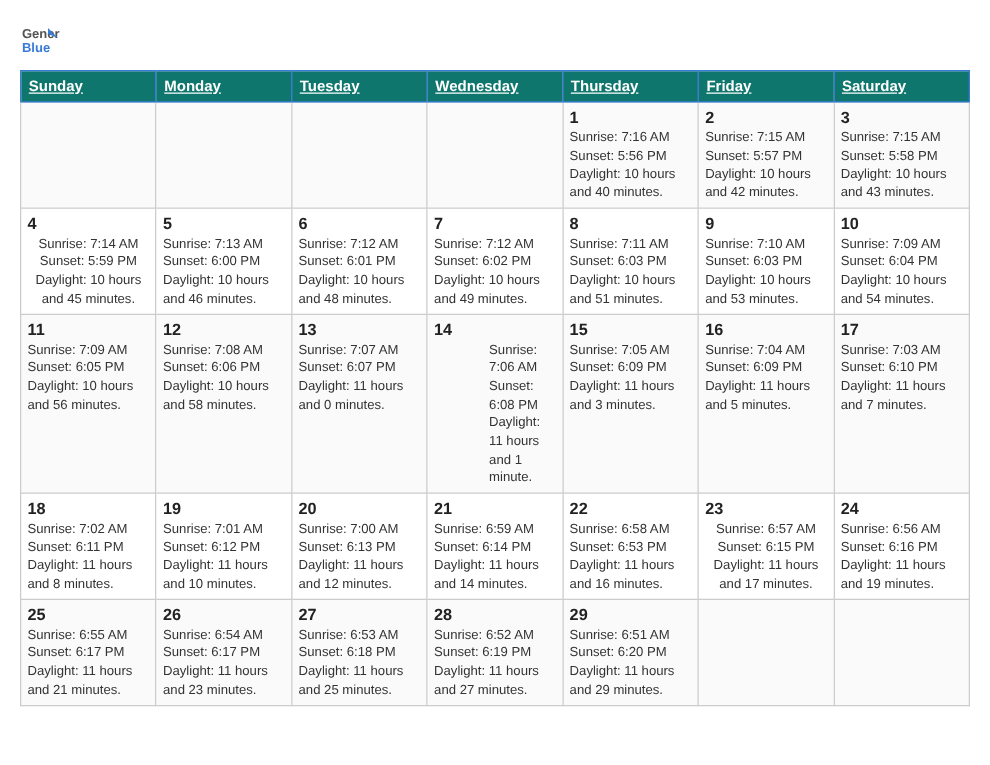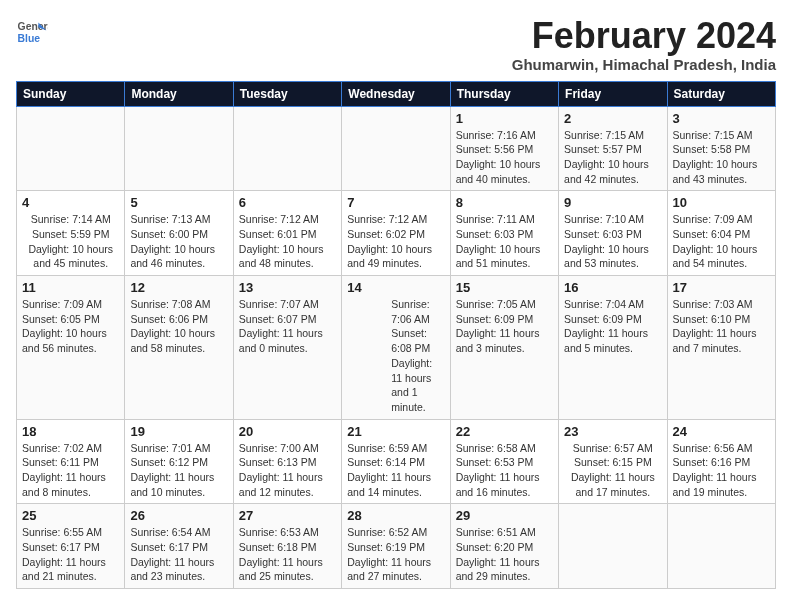--- a/index.html
+++ b/index.html
@@ -71,36 +71,32 @@
     .day-info {
       color: #333;
       font-size: 10.5px;
       line-height: 1.4;
     }
     .empty-cell {
       background: #f9f9f9;
     }
     tr:nth-child(even) td { background: #fff; }
     tr:nth-child(odd) td { background: #fafafa; }
-    .calendar-table thead tr th { background-color: #0f172a; }
+    .calendar-table thead tr th { background-color: #0f766e; text-decoration: underline; }
   </style>
 </head>
 <body>
 
 <div class="header-section">
   <div class="logo">
     <svg class="logo-icon" viewBox="0 0 40 40">
       <text x="2" y="18" font-size="13" font-weight="bold" fill="#555">General</text>
       <text x="2" y="32" font-size="13" font-weight="bold" fill="#3a7bd5">Blue</text>
       <polygon points="28,8 38,18 28,14" fill="#3a7bd5"></polygon>
     </svg>
-  </div>
-  <div class="title-block">
-    <div class="month-year">February 2024</div>
-    <div class="location">Ghumarwin, Himachal Pradesh, India</div>
   </div>
 </div>
 
 <table class="calendar-table">
   <thead>
     <tr>
     <th>Sunday</th>
         <th>Monday</th>
         <th>Tuesday</th>
         <th>Wednesday</th>

